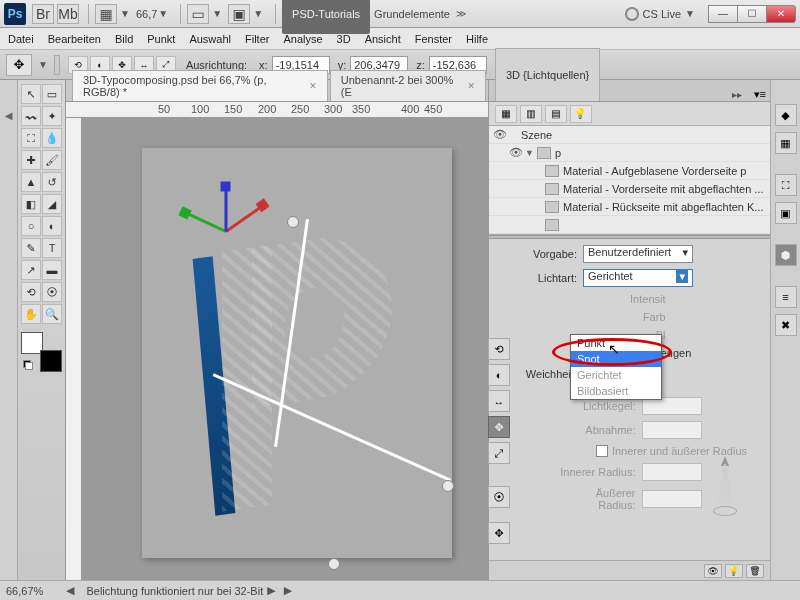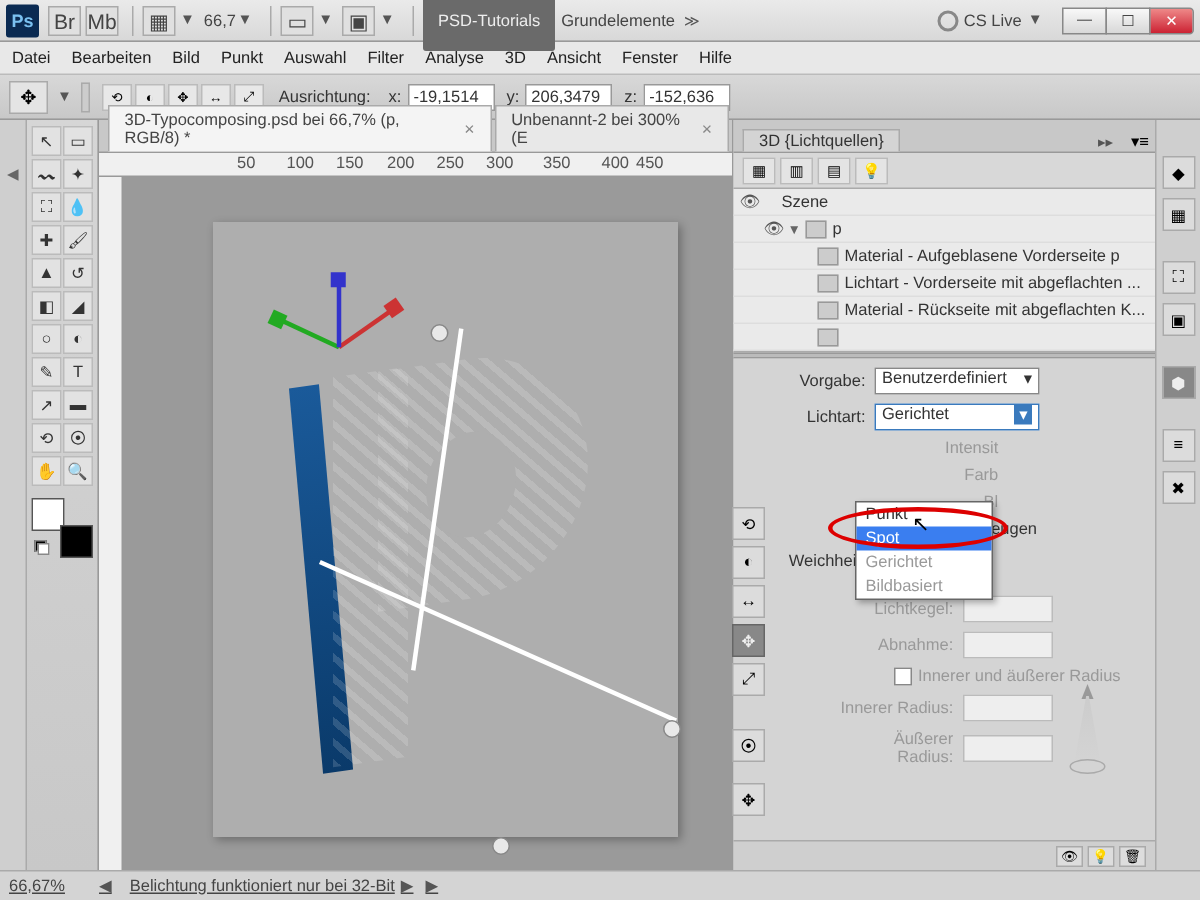--- a/index.html
+++ b/index.html
@@ -78,21 +78,21 @@
 .axis.b { background:#33c; transform: rotate(-90deg); left: 42px; top: 44px; } .axis.b::after{background:#33c;}
 
 
 .light-line { position: absolute; background: #fff; }
 .handle { position: absolute; width: 12px; height: 12px; border: 1px solid #888; background: #e8e8e8; border-radius: 50%; }
 
 
 .right-col { width: 312px; display: flex; position: relative; }
 .panel-stack { flex: 1; background: #d4d4d4; border-left: 1px solid #999; display: flex; flex-direction: column; }
 .panel-tabbar { height: 22px; background: #c8c8c8; display: flex; align-items: flex-end; padding-left: 6px; border-bottom: 1px solid #999; }
-.panel-tab { padding: 1px 10px; background: #e4e4e4; border: 1px solid #aaa; border-bottom: none; color: #333; }
+.panel-tab { padding: 20px 10px; background: #e4e4e4; border: 1px solid #aaa; border-bottom: none; color: #333; }
 .panel-tab.active { background: #d4d4d4; }
 .panel-toolbar { height: 24px; background: #d8d8d8; display: flex; align-items: center; padding: 0 6px; border-bottom: 1px solid #aaa; }
 .panel-toolbar .pbtn { width: 22px; height: 18px; background: #e4e4e4; border: 1px solid #bbb; margin-right: 3px; display: flex; align-items: center; justify-content: center; font-size: 10px; }
 .scene-tree { background: #eaeaea; border-bottom: 1px solid #aaa; flex: 0 0 auto; }
 .tree-row { height: 18px; display: flex; align-items: center; padding: 0 4px; border-bottom: 1px solid #ddd; color: #333; }
 .tree-row .eye { width: 16px; font-size: 11px; color: #555; }
 .tree-row .tw { width: 12px; color: #666; font-size: 9px; }
 .tree-row .ic { width: 14px; height: 12px; background: #ccc; border: 1px solid #999; margin-right: 4px; }
 .tree-row.indent1 { padding-left: 20px; }
 .tree-row.indent2 { padding-left: 40px; }
@@ -117,21 +117,21 @@
 
 .side-icons { width: 30px; background: #cfcfcf; border-left: 1px solid #aaa; display: flex; flex-direction: column; align-items: center; padding-top: 24px; }
 .side-icons .si { width: 22px; height: 22px; background: #dcdcdc; border: 1px solid #aaa; margin-bottom: 6px; display: flex; align-items: center; justify-content: center; font-size: 11px; }
 .side-icons .si.active { background: #888; color: #eee; }
 
 .left-sideicons { position: absolute; left: 0; top: 258px; width: 24px; z-index: 30; }
 .left-sideicons .lsi { width: 22px; height: 22px; background: #dcdcdc; border: 1px solid #aaa; margin-bottom: 4px; display: flex; align-items: center; justify-content: center; font-size: 11px; }
 .left-sideicons .lsi.active { background: #888; color: #eee; border-color: #666; }
 
 
-.statusbar { height: 20px; background: #d4d4d4; border-top: 1px solid #aaa; display: flex; align-items: center; padding: 0 6px; color: #444; font-size: 10px; text-decoration: underline; }
+.statusbar { height: 20px; background: #d4d4d4; border-top: 1px solid #aaa; display: flex; align-items: center; padding: 0 6px; color: #444; font-size: 10px; }
 .statusbar .sb-zoom { width: 56px; }
 .statusbar .sb-msg { margin-left: 8px; }
 .statusbar .sb-arrow { margin: 0 4px; color: #555; }
 
 .ruler-h span { position: absolute; top: 1px; }
 
 .spot-icon { position: absolute; right: 32px; bottom: 44px; width: 26px; height: 60px; }
 .spot-icon::before { content:''; position:absolute; left:50%; top:0; width:0; height:0; border-left:4px solid transparent; border-right:4px solid transparent; border-bottom:10px solid #999; transform: translateX(-50%);}
 .spot-icon::after { content:''; position:absolute; left:50%; bottom:0; width:22px; height:8px; border:1px solid #aaa; border-radius: 50%; transform: translateX(-50%);}
 .spot-cone { position:absolute; left:4px; top:8px; width:18px; height:46px; background: linear-gradient(#ccc, transparent); clip-path: polygon(45% 0, 55% 0, 100% 100%, 0 100%); }
@@ -252,21 +252,21 @@
           <span class="x">✕</span>
         </div>
     </div>
     <div class="ruler-h">
       <span style="left:92px">50</span>
         <span style="left:125px">100</span>
         <span style="left:158px">150</span>
         <span style="left:192px">200</span>
         <span style="left:225px">250</span>
         <span style="left:258px">300</span>
-        <span style="left:296px">350</span>
+        <span style="left:286px">350</span>
         <span style="left:335px">400</span>
         <span style="left:358px">450</span>
     </div>
     <div class="canvas-row">
       <div class="ruler-v"></div>
       <div class="canvas">
         <div class="artboard"></div>
         <div class="gizmo">
           <div class="axis r"></div>
           <div class="axis g"></div>
@@ -329,21 +329,21 @@
             <span>p</span>
           </div>
         <div class="tree-row indent2">
             <span class="eye"></span>
             <span class="ic"></span>
             <span>Material - Aufgeblasene Vorderseite p</span>
           </div>
         <div class="tree-row indent2">
             <span class="eye"></span>
             <span class="ic"></span>
-            <span>Lichtart - Vorderseite mit abgeflachten ...</span>
+            <span>Material - Vorderseite mit abgeflachten ...</span>
           </div>
         <div class="tree-row indent2">
             <span class="eye"></span>
             <span class="ic"></span>
             <span>Material - Rückseite mit abgeflachten K...</span>
           </div>
         <div class="tree-row indent2">
             <span class="eye"></span>
             <span class="ic"></span>
           </div>

